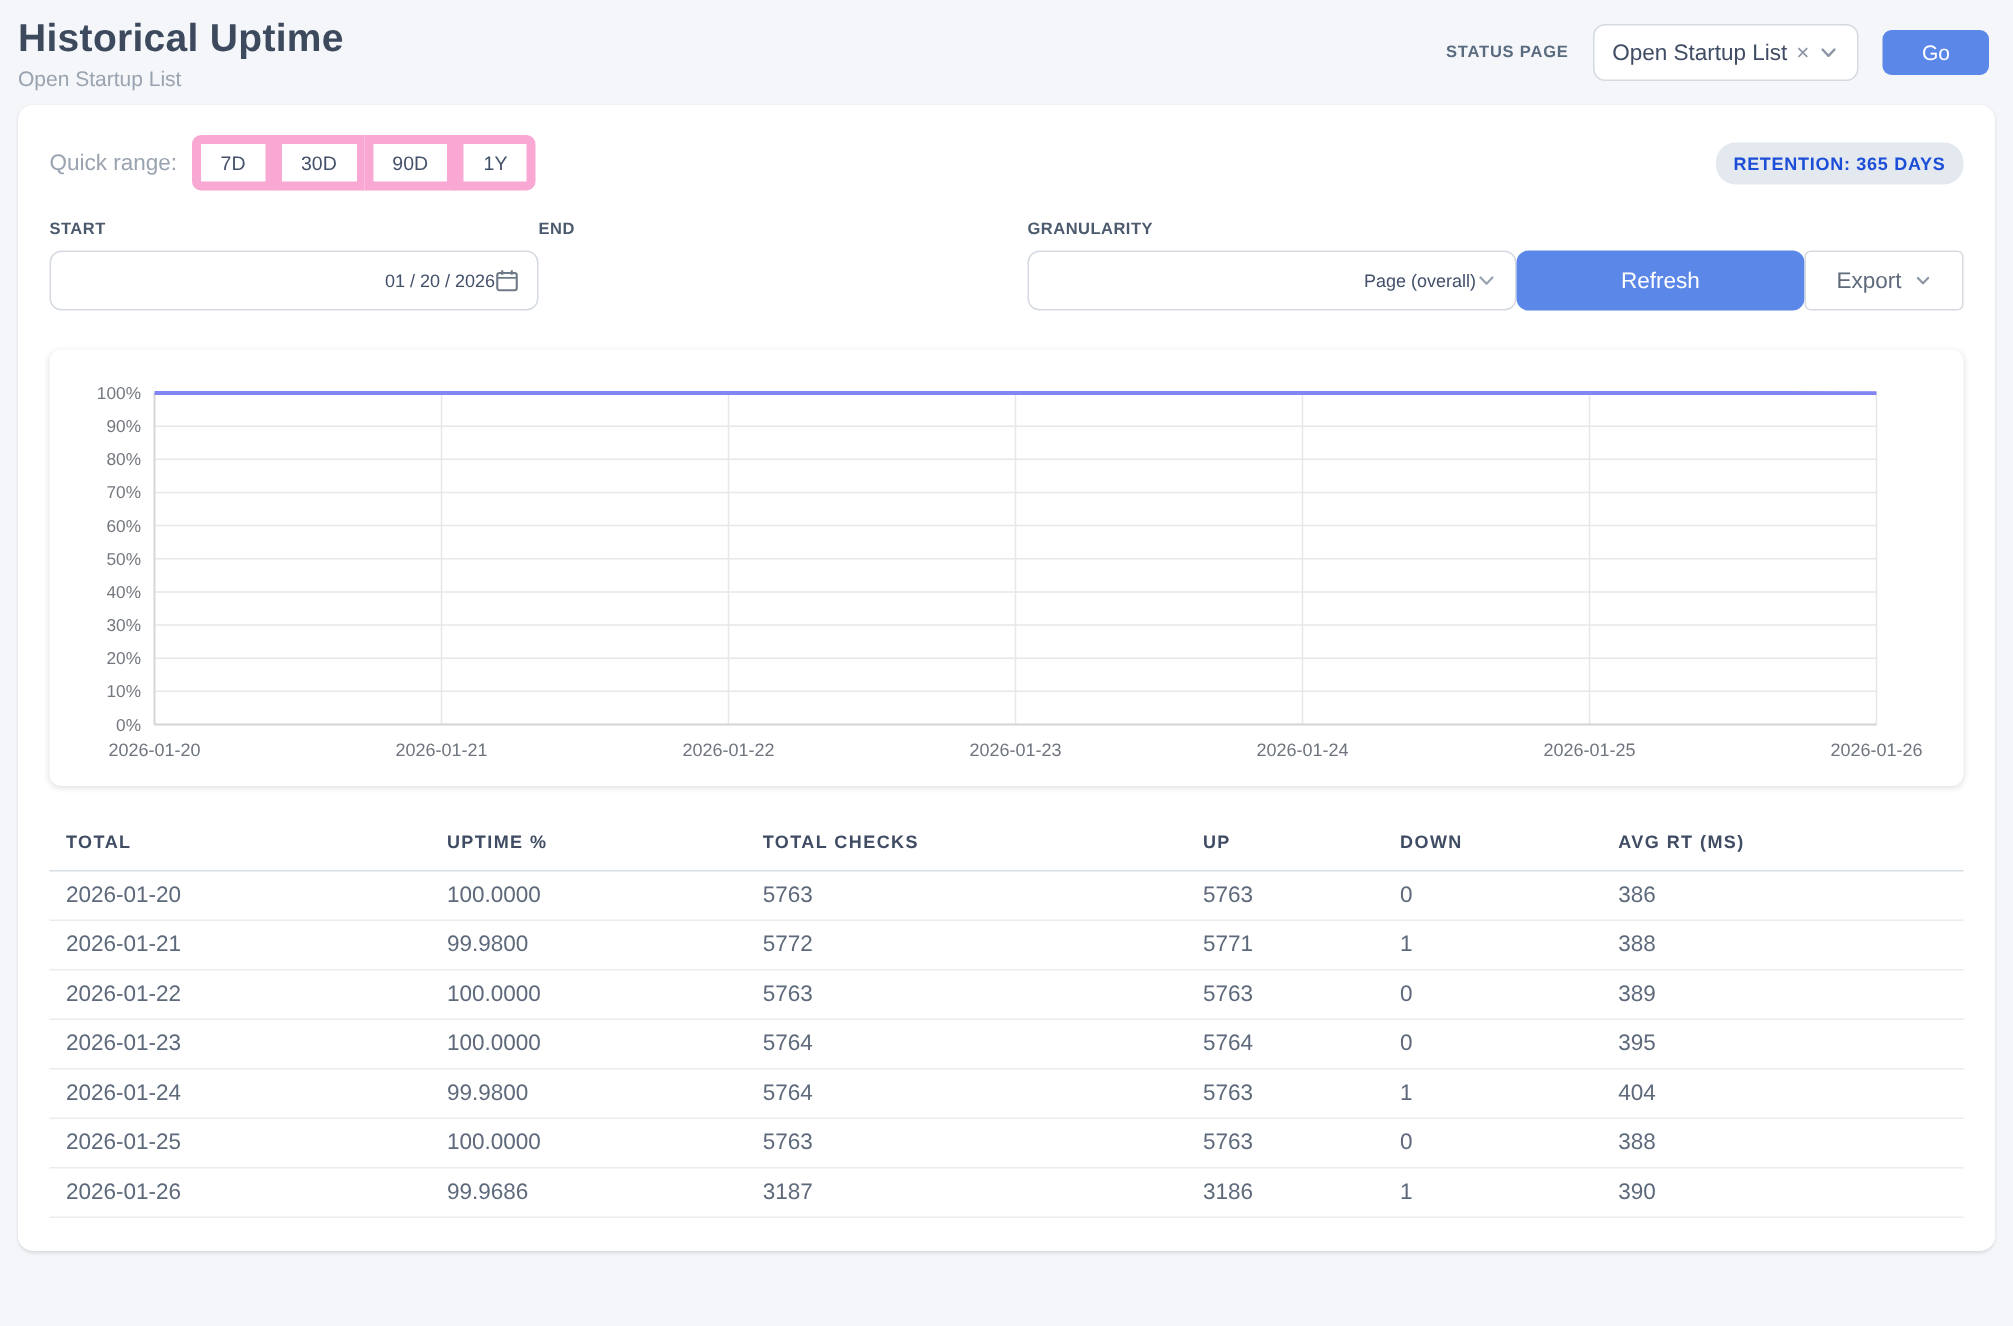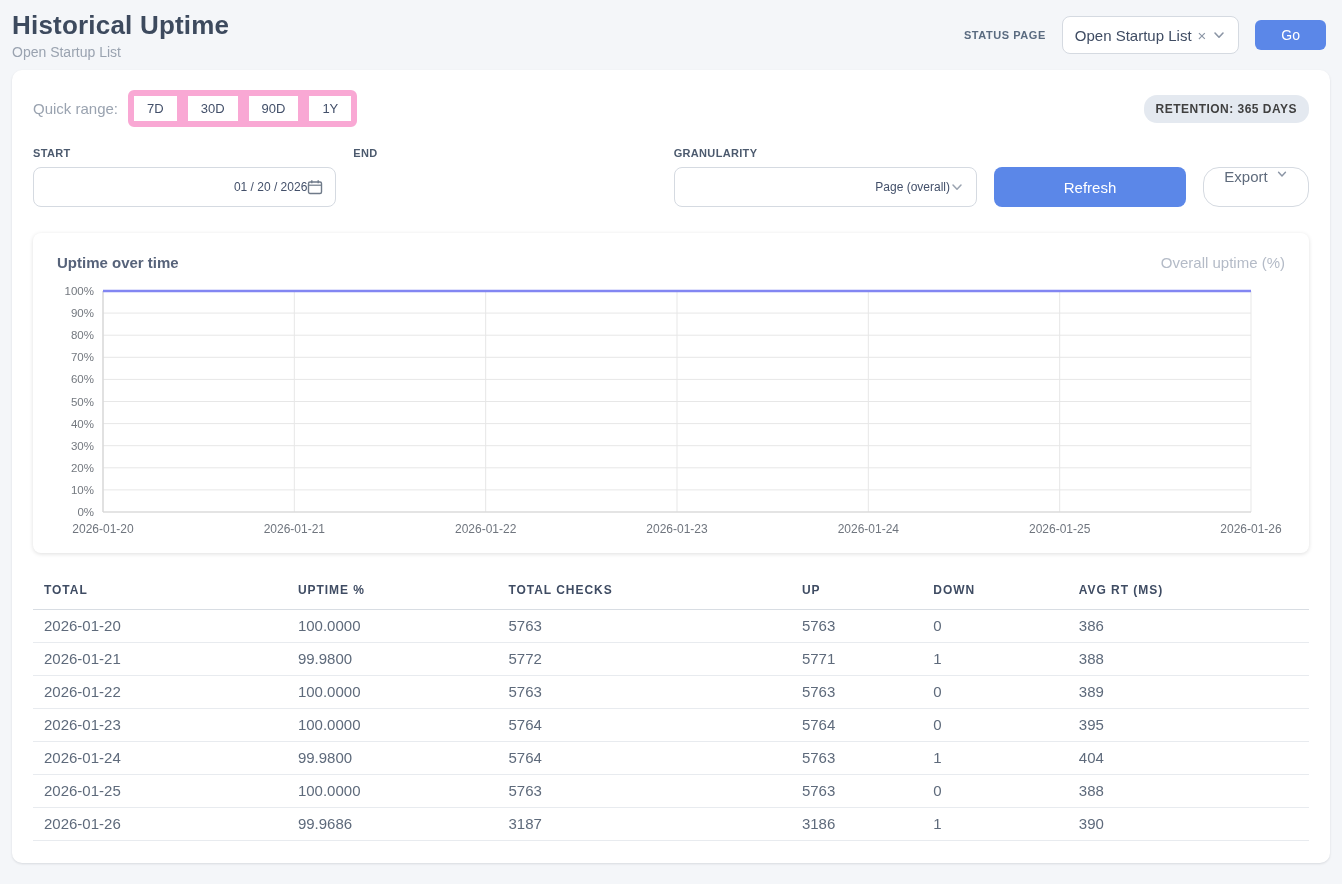--- a/index.html
+++ b/index.html
@@ -18,28 +18,28 @@
   
   .panel { margin:0 12px 12px 12px; background:#fff; border-radius:10px; box-shadow:0 1px 2px rgba(16,24,40,.05), 0 1px 3px rgba(16,24,40,.07); padding:20px 21px 22px 21px; }
 
   .row-quick { display:flex; align-items:center; justify-content:space-between; margin-bottom:20px; }
   .quick-left { display:flex; align-items:center; gap:10px; }
   .quick-label { font-size:15px; color:#9aa3b0; }
   .seg-group { display:inline-flex; }
   .seg-btn { background:#fff; border:6px solid #f9a8d4; color:#43506a; font-size:13px; padding:5px 13px; margin-left:-1px; cursor:pointer; font-family:inherit; }
   .seg-btn:first-child { border-radius:6px 0 0 6px; margin-left:0; }
   .seg-btn:last-child { border-radius:0 6px 6px 0; }
-  .retention-badge { background:#e4e9f0; color:#404040; font-size:12px; font-weight:600; letter-spacing:.04em; padding:7px 12px; border-radius:13px; }
-
-  .row-controls { display:flex; gap:17px; margin-bottom:26px; }
+  .retention-badge { background:#e4e9f0; color:#1d4ed8; font-size:12px; font-weight:600; letter-spacing:.04em; padding:7px 12px; border-radius:13px; }
+
+  .row-controls { display:flex; margin-bottom:26px; }
   .field { display:flex; flex-direction:column; flex:1 1 0; }
   .field-label { font-size:11px; font-weight:600; letter-spacing:.03em; color:#4c5a6e; margin-bottom:8px; }
   .input-box { height:40px; border:1px solid #d5dae1; border-radius:8px; background:#fff; display:flex; align-items:center; justify-content:flex-end; padding:0 12px; font-size:12px; color:#43506a; cursor:pointer; }
   .refresh-btn { width:192px; height:40px; align-self:flex-end; background:#5b87e8; color:#fff; border:none; border-radius:8px; font-size:15px; cursor:pointer; font-family:inherit; }
-  .export-btn { width:106px; height:40px; align-self:flex-end; background:#fff; border:1px solid #d5dae1; border-radius:16px; color:#5f6b7c; font-size:15px; display:flex; justify-content:center; gap:8px; cursor:pointer; font-family:inherit; }
+  .export-btn { width:106px; height:40px; align-self:flex-end; background:#fff; border:1px solid #d5dae1; border-radius:4px; color:#5f6b7c; font-size:15px; display:flex; align-items:center; justify-content:center; gap:8px; cursor:pointer; font-family:inherit; }
 
   
   .chart-card { border-radius:8px; background:#fff; box-shadow:0 1px 4px rgba(0,0,0,.13); padding:21px 24px 12px 24px; margin-bottom:24px; }
   .chart-head { display:flex; justify-content:space-between; align-items:center; margin-bottom:12px; }
   .chart-title { font-size:15px; font-weight:700; color:#57637a; }
   .chart-legend { font-size:15px; color:#b4bbc7; }
   .chart-wrap { width:100%; height:258px; }
 
   
   table { width:100%; border-collapse:collapse; table-layout:fixed; }
@@ -120,24 +120,20 @@
       <span>Export</span>
       <span class="chev-icon">
         <svg width="12" height="12" viewBox="0 0 14 14">
             <polyline points="3,5 7,9.2 11,5" fill="none" stroke="#8b95a5" stroke-width="1.7" stroke-linecap="round" stroke-linejoin="round"></polyline>
           </svg>
       </span>
     </button>
   </div>
 
   <div class="chart-card">
-    <div class="chart-head">
-      <span class="chart-title">Uptime over time</span>
-      <span class="chart-legend">Overall uptime (%)</span>
-    </div>
     <div class="chart-wrap" id="chart"><svg viewBox="0 0 1228 258" width="100%" height="258" preserveAspectRatio="none">
           <line x1="46" y1="229" x2="1194" y2="229" stroke="#e7e7e7" stroke-width="1"></line>
           <text x="37" y="233" text-anchor="end" font-size="11.5" fill="#73787f" font-family="&quot;Liberation Sans&quot;,sans-serif">0%</text>
           <line x1="46" y1="206.9" x2="1194" y2="206.9" stroke="#e7e7e7" stroke-width="1"></line>
           <text x="37" y="210.9" text-anchor="end" font-size="11.5" fill="#73787f" font-family="&quot;Liberation Sans&quot;,sans-serif">10%</text>
           <line x1="46" y1="184.8" x2="1194" y2="184.8" stroke="#e7e7e7" stroke-width="1"></line>
           <text x="37" y="188.8" text-anchor="end" font-size="11.5" fill="#73787f" font-family="&quot;Liberation Sans&quot;,sans-serif">20%</text>
           <line x1="46" y1="162.7" x2="1194" y2="162.7" stroke="#e7e7e7" stroke-width="1"></line>
           <text x="37" y="166.7" text-anchor="end" font-size="11.5" fill="#73787f" font-family="&quot;Liberation Sans&quot;,sans-serif">30%</text>
           <line x1="46" y1="140.6" x2="1194" y2="140.6" stroke="#e7e7e7" stroke-width="1"></line>

